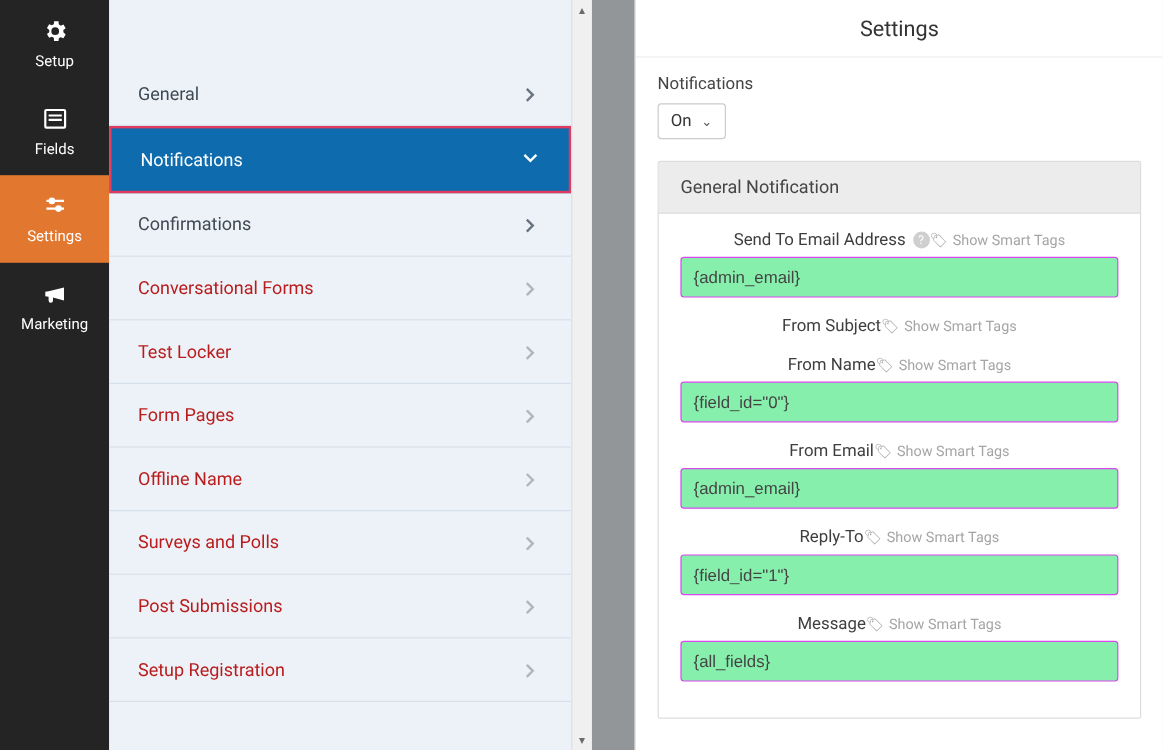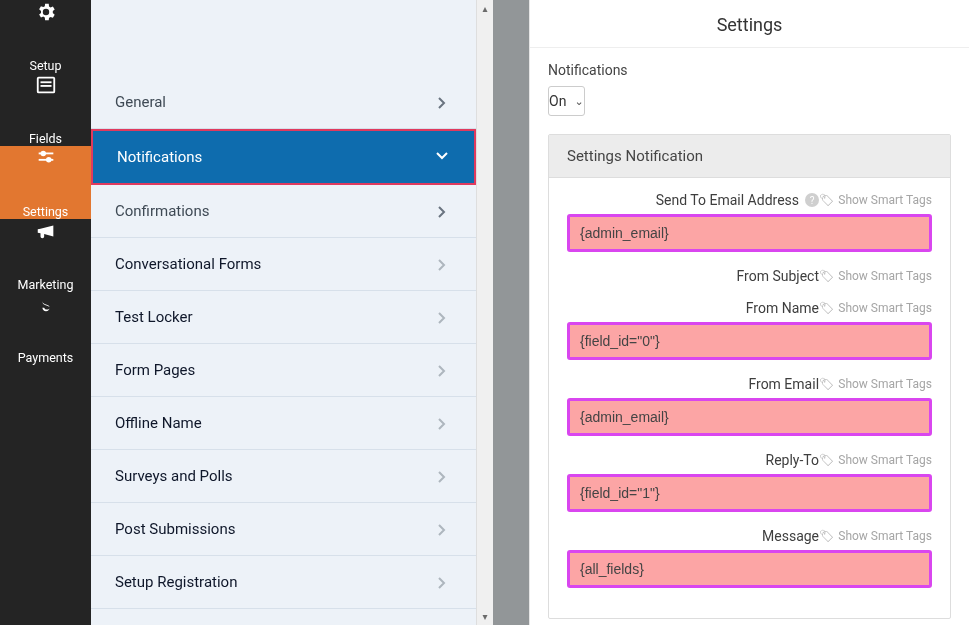--- a/index.html
+++ b/index.html
@@ -7,40 +7,40 @@
     font-family: -apple-system, BlinkMacSystemFont, "Segoe UI", Roboto, Arial, sans-serif;
     width: 969px; height: 625px; overflow: hidden; background: #f5f5f5;
     display: flex;
   }
   
   .nav-sidebar {
     width: 91px; background: #242424; color: #fff;
     display: flex; flex-direction: column;
   }
   .nav-item {
-    display: flex; flex-direction: column; align-items: center; justify-content: space-between;
+    display: flex; flex-direction: column; align-items: center; justify-content: center;
     height: 73px; cursor: pointer; font-size: 12px; gap: 6px;
   }
   .nav-item.active { background: #e27730; }
   .nav-item .icon { width: 24px; height: 24px; display:flex; align-items:center; justify-content:center;}
   .nav-item span.label { font-size: 12.5px; }
 
   
   .settings-panel {
     width: 402px; background: #edf2f8; position: relative; display:flex;
   }
   .settings-list {
-    flex:1; padding-top: 76px; overflow-y: auto;
+    flex:1; padding-top: 52px; overflow-y: auto;
   }
   .settings-row {
     height: 53px; display: flex; align-items: center; justify-content: space-between;
     padding: 0 28px 0 24px; border-bottom: 1px solid #d7e0ea;
     color: #3f4a55; font-size: 15px; cursor: pointer;
   }
-  .settings-row.muted { color: #0f172a; }
+  .settings-row.muted { color: #b91c1c; }
   .settings-row.selected {
     background: #0e6cae; color: #fff; border: 2px solid #e03a5e;
     height: 56px;
   }
   .chevron { width: 10px; height: 10px; display:inline-block; }
   .chevron svg { display:block; }
   .scrollbar-gutter {
     width: 17px; background: #f0f0f0; display:flex; flex-direction:column; align-items:center;
     border-left:1px solid #dedede;
   }
@@ -54,40 +54,40 @@
     overflow-y:auto; padding: 0 18px 20px 18px;
   }
   .content h1.page-title {
     text-align:center; font-weight:400; font-size:18px; color:#333;
     padding: 14px 0 12px 0; border-bottom:1px solid #eee; margin: 0 -18px 14px -18px;
   }
   .notif-top { margin-bottom: 18px; }
   .notif-top .lbl { font-size: 14px; color:#444; margin-bottom:8px; }
   .toggle-select {
     display:inline-flex; align-items:center; gap:8px; border:1px solid #ccc; border-radius:3px;
-    padding: 6px 0; font-size:14px; color:#333; background:#fff; cursor:pointer;
+    padding: 6px 10px; font-size:14px; color:#333; background:#fff; cursor:pointer;
   }
   .toggle-select .chev-down { font-size:11px; color:#555; }
 
   .card {
     border:1px solid #ddd; border-radius:2px;
   }
   .card-header {
     background:#ececec; padding: 12px 18px; font-size:15px; color:#454545; border-bottom:1px solid #ddd;
   }
   .card-body { padding: 14px 18px; }
   .field-block { margin-bottom: 16px; }
-  .field-head { display:flex; justify-content:flex-end; align-items:center; margin-bottom:6px;}
+  .field-head { display:flex; justify-content:center; align-items:center; margin-bottom:6px;}
   .field-label { font-size:14px; color:#3e3e3e; display:flex; align-items:center; gap:6px;}
   .help-icon { width:14px; height:14px; border-radius:50%; background:#cfcfcf; color:#fff; font-size:10px; display:inline-flex; align-items:center; justify-content:center;}
   .smart-tags { font-size:12px; color:#a5a5a5; display:flex; align-items:center; gap:4px; cursor:pointer;}
   .smart-tags .tag-icon { font-size:12px; }
   .field-input {
-    width:100%; border:3px solid #d946ef; border-radius:3px; padding:8px 10px;
-    font-size:14px; color:#444; background:#fca5a5;
+    width:100%; border:1px solid #d946ef; border-radius:3px; padding:8px 10px;
+    font-size:14px; color:#444; background:#86efac;
   }
 </style>
 </head>
 <body>
 
 <div class="nav-sidebar">
   <div class="nav-item">
     <span class="icon">
       <svg viewBox="0 0 24 24" width="22" height="22" fill="#fff">
           <path d="M19.4 13a7.5 7.5 0 000-2l2.1-1.6-2-3.4-2.5 1a7.5 7.5 0 00-1.7-1L15 3h-4l-.3 2.6a7.5 7.5 0 00-1.7 1l-2.5-1-2 3.4L6.6 11a7.5 7.5 0 000 2l-2.1 1.6 2 3.4 2.5-1a7.5 7.5 0 001.7 1L11 21h4l.3-2.6a7.5 7.5 0 001.7-1l2.5 1 2-3.4zM12 15.5A3.5 3.5 0 1115.5 12 3.5 3.5 0 0112 15.5z"></path>
@@ -118,28 +118,20 @@
     <span class="label">Settings</span>
   </div>
   <div class="nav-item">
     <span class="icon">
       <svg viewBox="0 0 24 24" width="22" height="22" fill="#fff">
           <path d="M3 10v4l3 .5V18a2 2 0 004 0v-2.8L20 18V6L6 9.5z"></path>
         </svg>
     </span>
     <span class="label">Marketing</span>
   </div>
-  <div class="nav-item">
-    <span class="icon">
-      <svg viewBox="0 0 24 24" width="22" height="22" fill="#fff">
-          <path d="M12 2v3a5 5 0 00-4 4c0 2 2 3 4 3.5s4 1.5 4 3.5a5 5 0 01-4 4v3h0v-3a5 5 0 01-4-4h2a3 3 0 003 2c2 0 3-1 3-2s-1.5-2-3.5-2.5S8 12 8 9a5 5 0 014-4V2z"></path>
-        </svg>
-    </span>
-    <span class="label">Payments</span>
-  </div>
 </div>
 
 <div class="settings-panel">
   <div class="settings-list">
     <div class="settings-row">
       <span>General</span>
       <span class="chevron">
           <svg width="8" height="12" viewBox="0 0 8 12">
             <path d="M1 1l5 5-5 5" fill="none" stroke="#6a7480" stroke-width="2"></path>
           </svg>
@@ -232,21 +224,21 @@
 
   <div class="notif-top">
     <div class="lbl">Notifications</div>
     <div class="toggle-select">
       <span>On</span>
       <span class="chev-down">⌄</span>
     </div>
   </div>
 
   <div class="card">
-    <div class="card-header">Settings Notification</div>
+    <div class="card-header">General Notification</div>
     <div class="card-body">
 
       <div class="field-block">
         <div class="field-head">
           <div class="field-label">
             <span>Send To Email Address</span>
             <span class="help-icon">?</span>
           </div>
           <div class="smart-tags">
             <span class="tag-icon">🏷</span>

